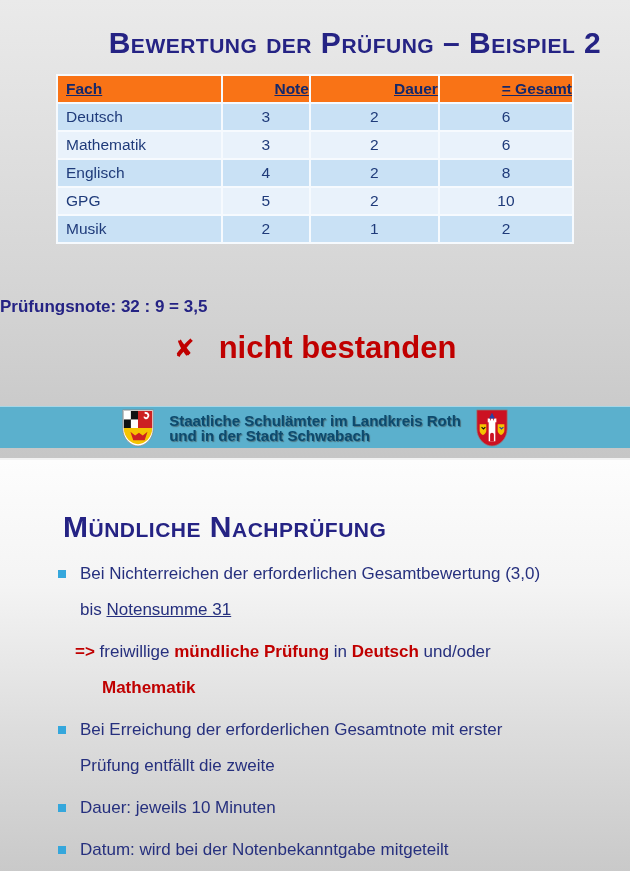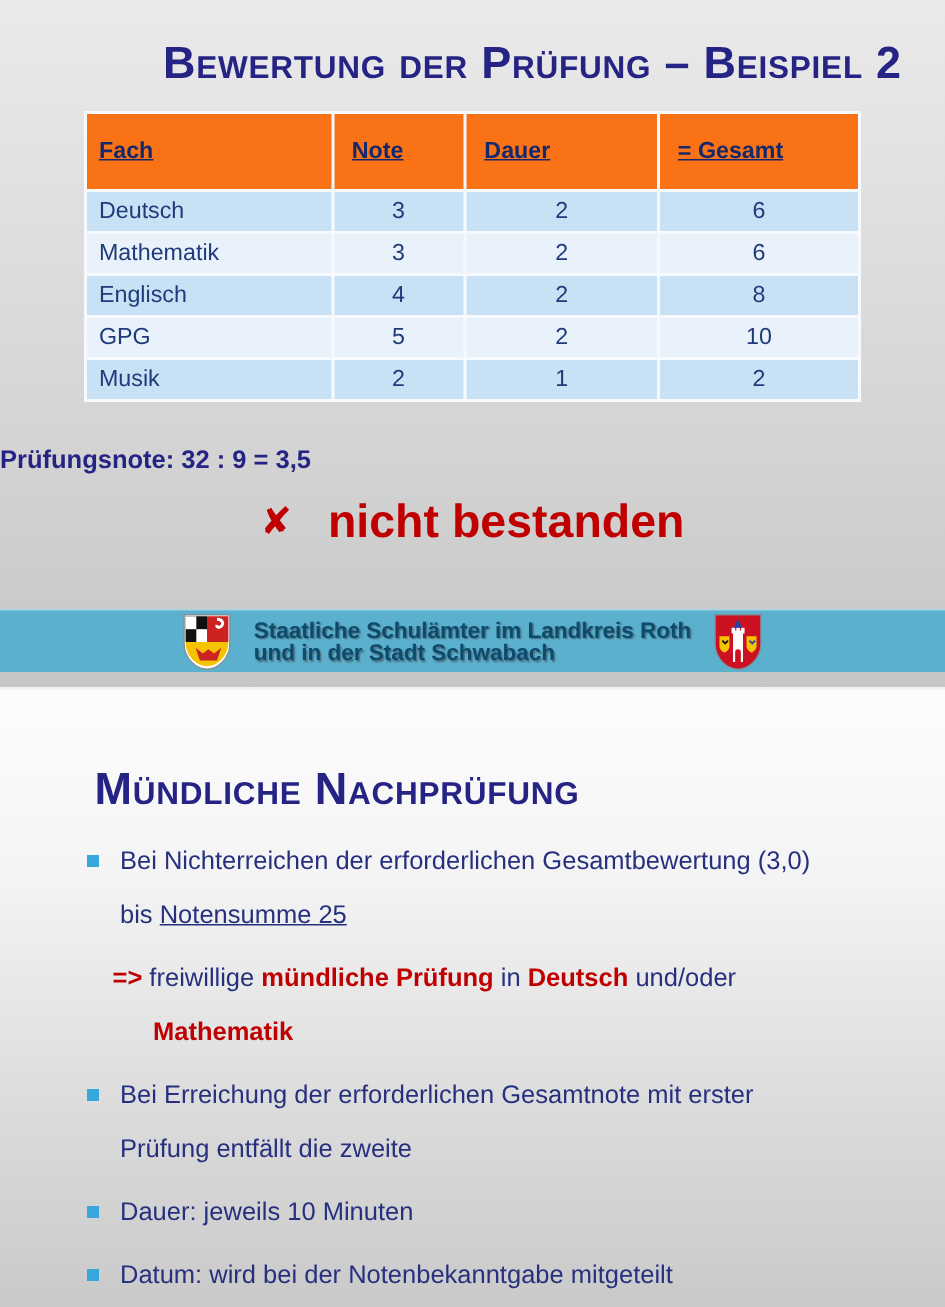--- a/index.html
+++ b/index.html
@@ -28,21 +28,21 @@
   .score-table{
     position:absolute;left:56px;top:74px;width:518px;
     border-collapse:separate;border-spacing:2px;
     background:#f6fafe;
     font-size:15.5px;
   }
   .score-table th{
     background:#f97316;color:#14286b;font-weight:bold;
     height:26px;padding:0 0 0 8px;text-align:left;text-decoration:underline;
   }
-  .score-table th.c{text-align:left;padding:12px;margin-left:26px;}
+  .score-table th.c{text-align:right;padding:0;margin-left:26px;}
   .score-table td{
     color:#1f3b7a;height:26px;padding:0 0 0 8px;text-align:left;
   }
   .score-table td.c{text-align:center;padding:0;}
   .score-table tr.rowA td{background:#c9e1f5;}
   .score-table tr.rowB td{background:#e9f2fb;}
   .score-table td.total{font-weight:bold;color:#14286b;}
   .grade-line{
     position:absolute;top:297px;left:0;width:100%;
     text-align:left;font-weight:bold;font-size:17px;color:#252384;
@@ -192,21 +192,21 @@
 
   <section class="slide2">
 
     <h1 class="s2-title">Mündliche Nachprüfung</h1>
 
     <div class="bullets">
 
       <div class="bullet-item">
         <span class="sq"></span>
         <span>Bei Nichterreichen der erforderlichen Gesamtbewertung (3,0)</span>
-        <span>bis </span><span class="u">Notensumme 25</span>
+        <span>bis </span><span class="u">Notensumme 31</span>
       </div>
 
       <div class="arrow-block">
         <span class="red-b">=&gt;</span><span> freiwillige </span><span class="red-b">mündliche Prüfung</span><span> in </span><span class="red-b">Deutsch</span><span> und/oder</span>
         <span class="red-b blockline">Mathematik</span>
       </div>
 
       <div class="bullet-item">
         <span class="sq"></span>
         <span>Bei Erreichung der erforderlichen Gesamtnote mit erster</span>

